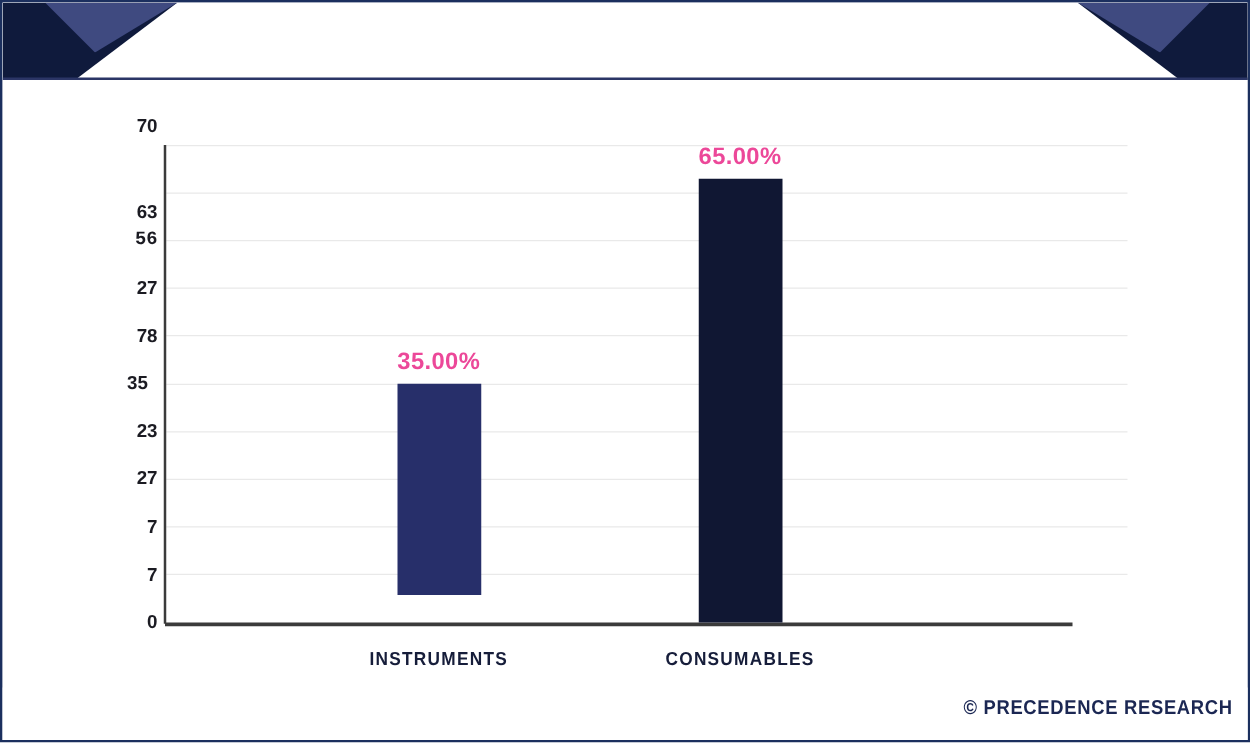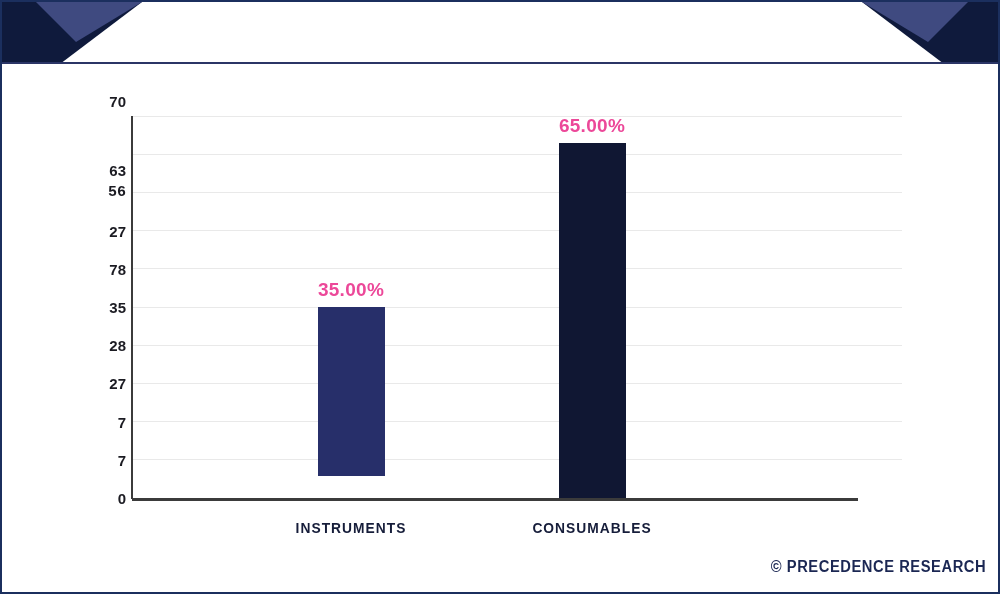--- a/index.html
+++ b/index.html
@@ -200,22 +200,22 @@
         <div class="gridline" style="top: 166.1px;"></div>
         <div class="gridline" style="top: 127.9px;"></div>
         <div class="gridline" style="top: 89.7px;"></div>
         <div class="gridline" style="top: 51.5px;"></div>
       </div>
     <div class="ylabels" id="yticks">
         <div class="ytick" style="top: 434px;">0</div>
         <div class="ytick" style="top: 395.8px;">7</div>
         <div class="ytick" style="top: 357.6px;">7</div>
         <div class="ytick" style="top: 319.4px;">27</div>
-        <div class="ytick" style="top: 281.2px;">28</div>
-        <div class="ytick" style="top: 243px;">35</div>
+        <div class="ytick" style="top: 281.2px;">23</div>
+        <div class="ytick" style="top: 243px; text-align: center;">35</div>
         <div class="ytick" style="top: 204.8px;">78</div>
         <div class="ytick" style="top: 166.6px;">27</div>
         <div class="ytick" style="top: 128.4px; font-family: Liberation Mono, monospace;">56</div>
         <div class="ytick" style="top: 106px;">63</div>
         <div class="ytick" style="top: 37px;">70</div>
       </div>
     <div class="axis-y"></div>
     <div class="axis-x"></div>
 
     <div id="bars">

